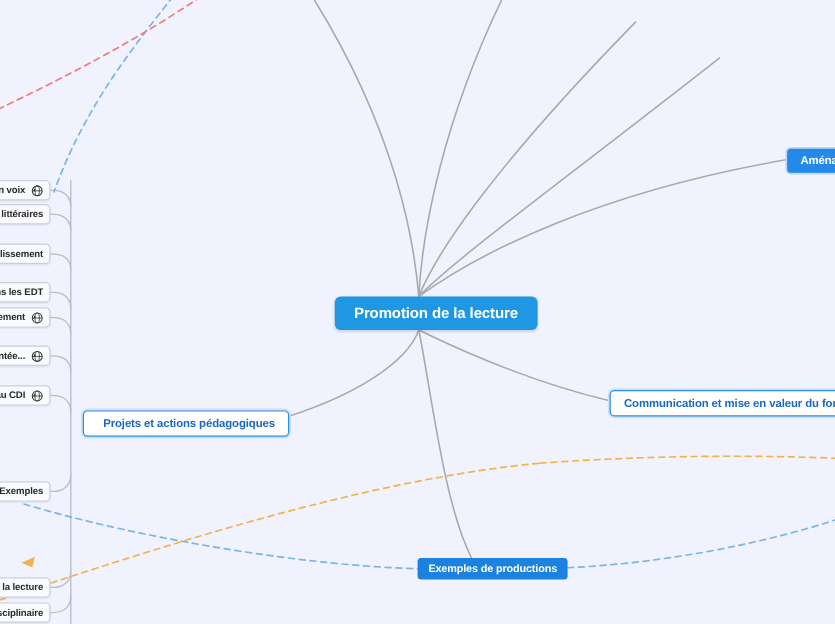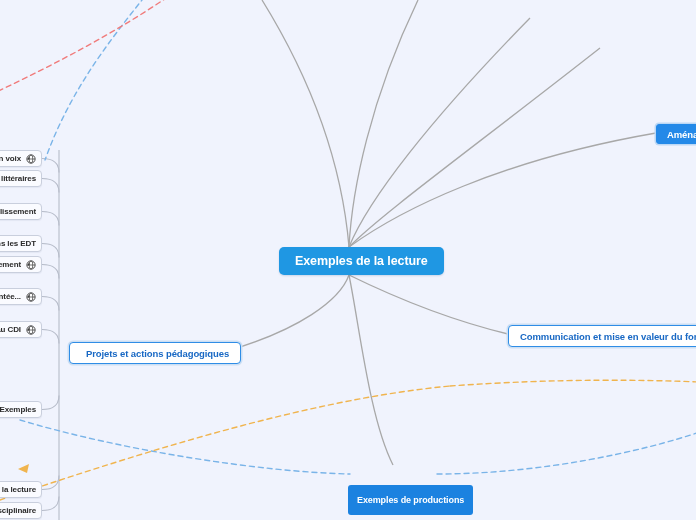--- a/index.html
+++ b/index.html
@@ -49,23 +49,22 @@
     border-radius: 5px;
     box-shadow: 0 1px 2px rgba(30,80,140,0.18);
   }
   
   .node-filled {
     background: #1b82e0;
     color: #ffffff;
     font-size: 9px;
     font-weight: bold;
     padding: 0 9px;
-    height: 30px;
+    height: 18px;
     border-radius: 3px;
-    margin-top: 20px;
   }
   .node-filled-lg {
     background: #2489e8;
     color: #ffffff;
     font-size: 9.5px;
     font-weight: bold;
     padding: 0 10px;
     height: 20px;
     border-radius: 3px;
     border: 1.5px solid #2489e8;
@@ -142,21 +141,21 @@
         <path d="M -10 95 C 60 62 120 30 175 -8" stroke="#f07b7b"></path>
         <path d="M 20 420 C 120 450 260 472 350 474" stroke="#7ab4e8"></path>
         <path d="M 437 474 C 540 474 640 452 700 432" stroke="#7ab4e8"></path>
         <path d="M 0 500 C 120 460 300 400 450 386" stroke="#f0b44e"></path>
         <path d="M 450 386 C 560 378 650 380 700 382" stroke="#f0b44e"></path>
       </g>
     <polygon id="orange-arrow" points="18,469 29,464 27,473" fill="#f0b44e"></polygon>
   </svg>
 
   <div class="node node-root" id="root-node" style="left: 279px; top: 247px; min-width: 141px; height: 28px; justify-content: center;">
-    <span>Exemples de la lecture</span>
+    <span>Promotion de la lecture</span>
   </div>
 
   <div id="branch-layer">
       <div class="node node-filled-lg" style="left: 656px; top: 124px;">
         <span>Aménag</span>
       </div>
       <div class="node node-outline" style="left: 508px; top: 325px;">
         <span>Communication et mise en valeur du fonds</span>
       </div>
       <div class="node node-outline" style="left: 69px; top: 342px; padding-left: 16px;">

